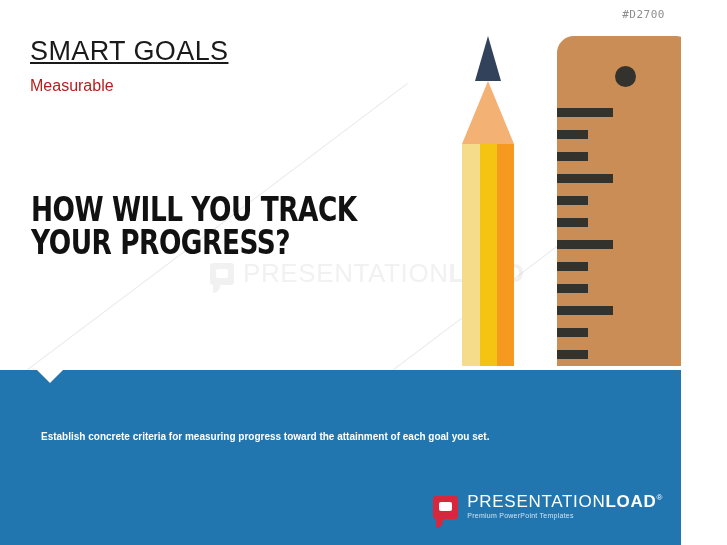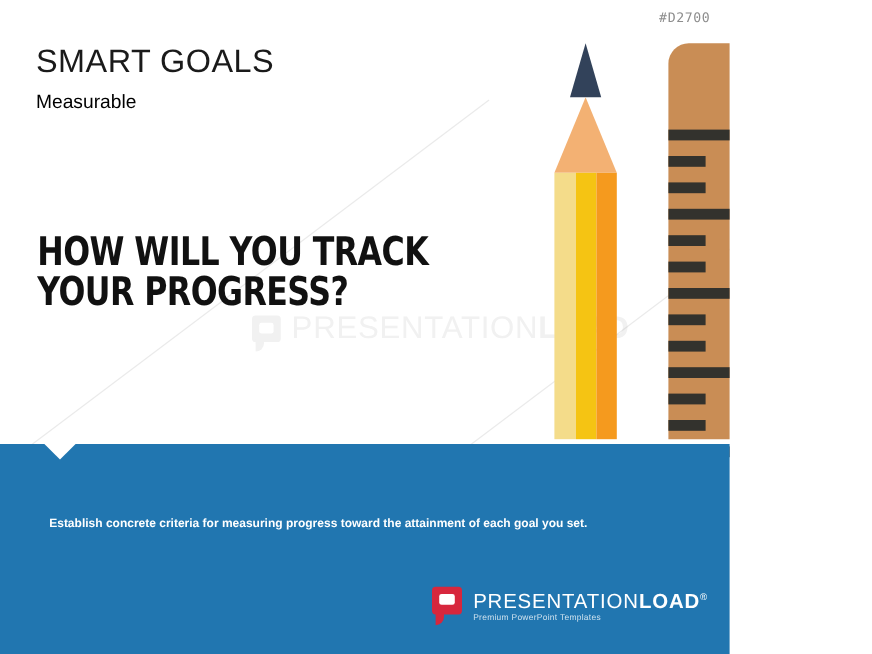--- a/index.html
+++ b/index.html
@@ -2,21 +2,21 @@
 <html><head>
 <meta charset="utf-8">
 <style>
   html,body{margin:0;padding:0;background:#fff;}
   body{
     font-family:"Liberation Sans", sans-serif;
     -webkit-font-smoothing:antialiased;
   }
   #slide{
     position:relative;
-    width:608px;height:545px;
+    width:681px;height:545px;
     overflow:hidden;
     background:#ffffff;
   }
 
   
   .streaks{position:absolute;inset:0;pointer-events:none;z-index:6;}
   .streak{
     position:absolute;
     height:1px;
     background:rgba(160,160,160,.22);
@@ -30,25 +30,25 @@
     position:absolute;top:8px;right:16px;
     font-family:"DejaVu Sans Mono","Liberation Mono",monospace;
     font-size:11px;color:#8d8d8d;letter-spacing:.5px;
     z-index:9;
   }
 
   
   #title{
     position:absolute;left:30px;top:36px;
     font-size:27px;color:#1a1a1a;font-weight:400;
-    letter-spacing:.4px;z-index:9;white-space:nowrap;
+    letter-spacing:.4px;z-index:9;white-space:nowrap;text-decoration:underline;
   }
   #subtitle{
     position:absolute;left:30px;top:77px;
-    font-size:16px;color:#000000;font-weight:400;z-index:9;
+    font-size:16px;color:#b91c1c;font-weight:400;z-index:9;
   }
 
   
   #headline{
     position:absolute;left:31px;top:193px;
     z-index:9;
     color:#111111;
     font-family:"DejaVu Sans","Liberation Sans",sans-serif;
     font-weight:700;
     font-size:33px;
@@ -143,21 +143,21 @@
   #bodytext{
     position:absolute;left:41px;top:428px;width:630px;
     z-index:9;color:#ffffff;font-size:10px;line-height:17px;
   }
   #bodytext .lead{font-weight:700;display:block;}
   #bodytext .rest{font-weight:400;display:block;}
 
   
   #logo{
     position:absolute;right:18px;bottom:26px;
-    display:flex;align-items:flex-start;gap:9px;z-index:10;
+    display:flex;align-items:flex-end;gap:9px;z-index:10;
   }
   #logo .bub{
     position:relative;width:25px;height:23px;
     background:#d7273d;border-radius:3px;
   }
   #logo .bub:before{
     content:"";position:absolute;left:3px;bottom:-9px;
     width:7px;height:11px;background:#d7273d;
     border-bottom-right-radius:7px;
   }

